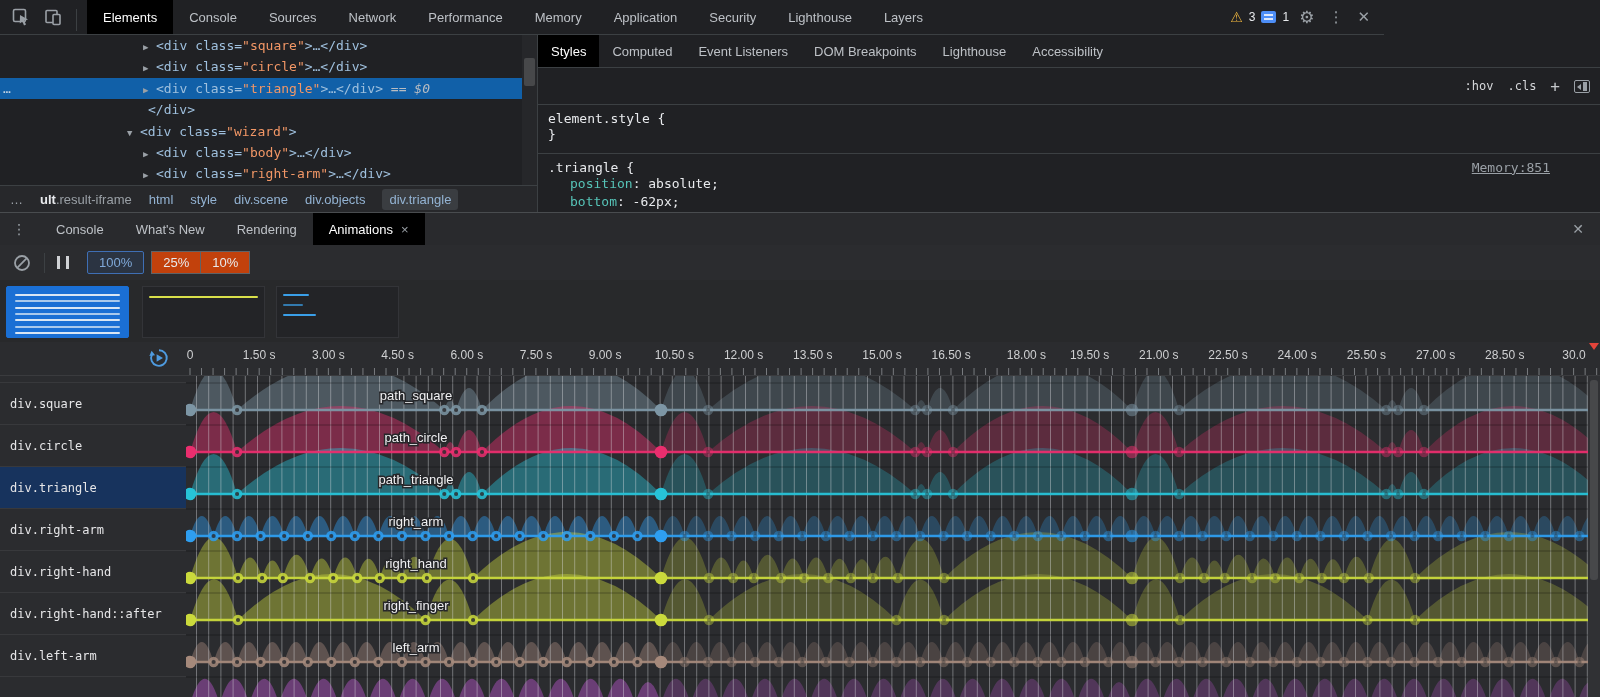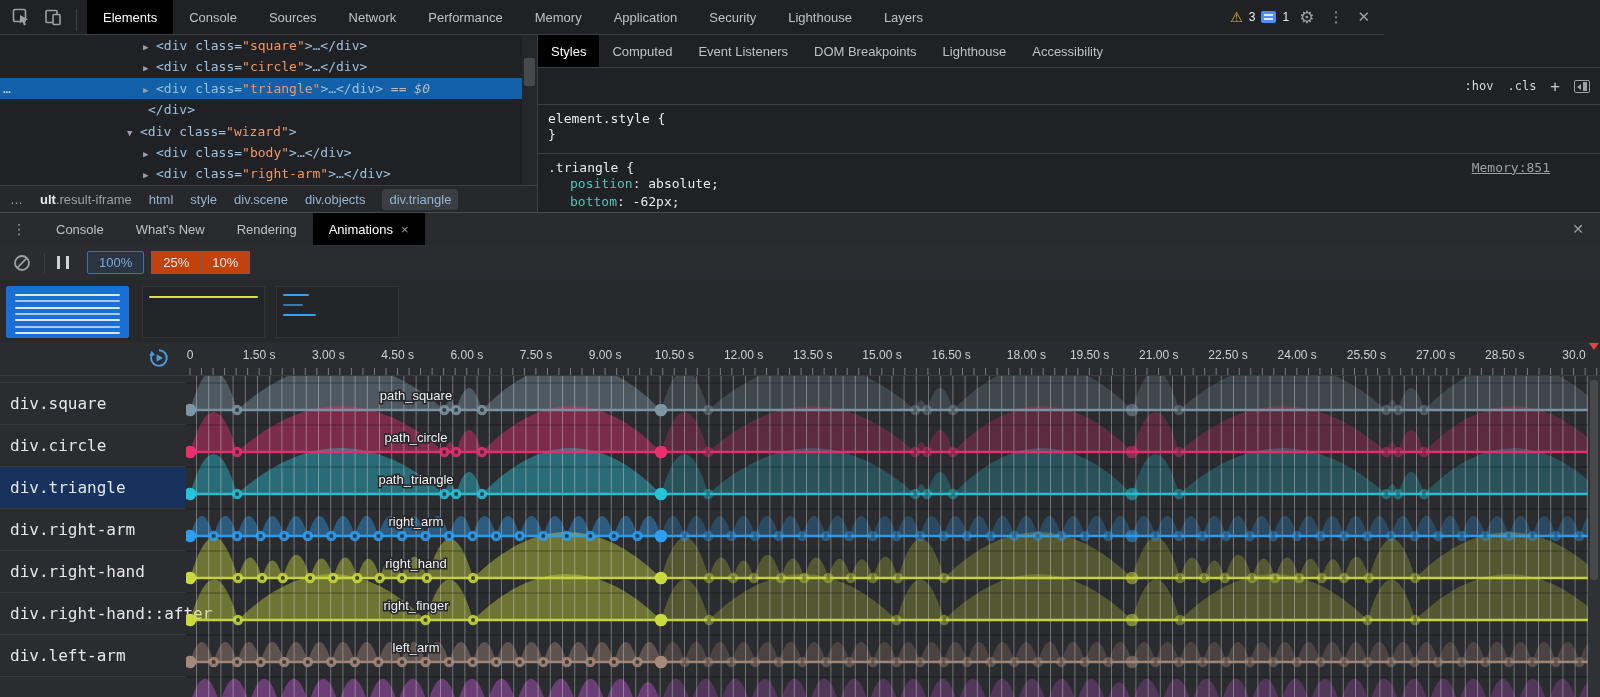--- a/index.html
+++ b/index.html
@@ -94,21 +94,21 @@
   #replay-btn { position:absolute; left:148px; top:5px; width:22px; height:22px; cursor:pointer; }
   .ruler-label { position:absolute; top:6px; transform:translateX(-50%); color:#cfd0d2; font-size:12px; white-space:nowrap; }
   #ruler-ticks { position:absolute; left:186px; bottom:0; }
   #ruler-marker { position:absolute; left:1589px; top:1px; width:0; height:0;
     border-left:5px solid transparent; border-right:5px solid transparent; border-top:7px solid #e4443a; }
   
   #tracks { position:absolute; left:0; top:375px; width:1600px; height:322px; background:#2b2c2f; border-top:1px solid #3a3b3e; }
   #track-labels { position:absolute; left:0; top:0; width:186px; height:322px; }
   #track-labels .spacer { height:7px; border-bottom:1px solid #38393c; }
   .track-label-row { height:42px; line-height:42px; padding-left:10px; border-bottom:1px solid #38393c;
-    font-family:"DejaVu Sans Mono", monospace; font-size:16px; color:#e6e6e8; white-space:nowrap; cursor:pointer; }
+    font-family:"DejaVu Sans Mono", monospace; font-size:12px; color:#e6e6e8; white-space:nowrap; cursor:pointer; }
   .track-label-row.sel { background:#17335d; }
   #tracks-svg { position:absolute; left:186px; top:0; }
   #tl-scrollbar { position:absolute; right:0; top:0; width:12px; height:322px; background:#303134; }
   #tl-scroll-thumb { position:absolute; left:2px; top:4px; width:8px; height:200px; background:#47484a; border-radius:3px; }
 </style>
 </head>
 <body>
 
 <div id="app">
 

